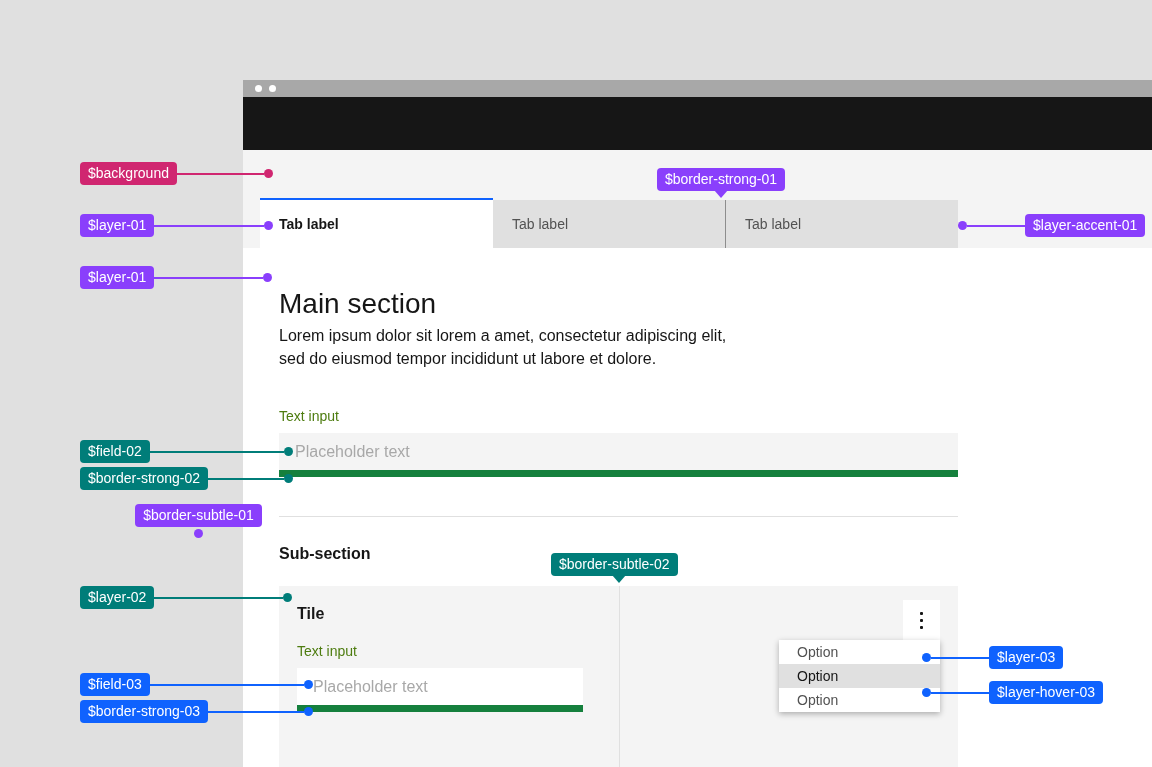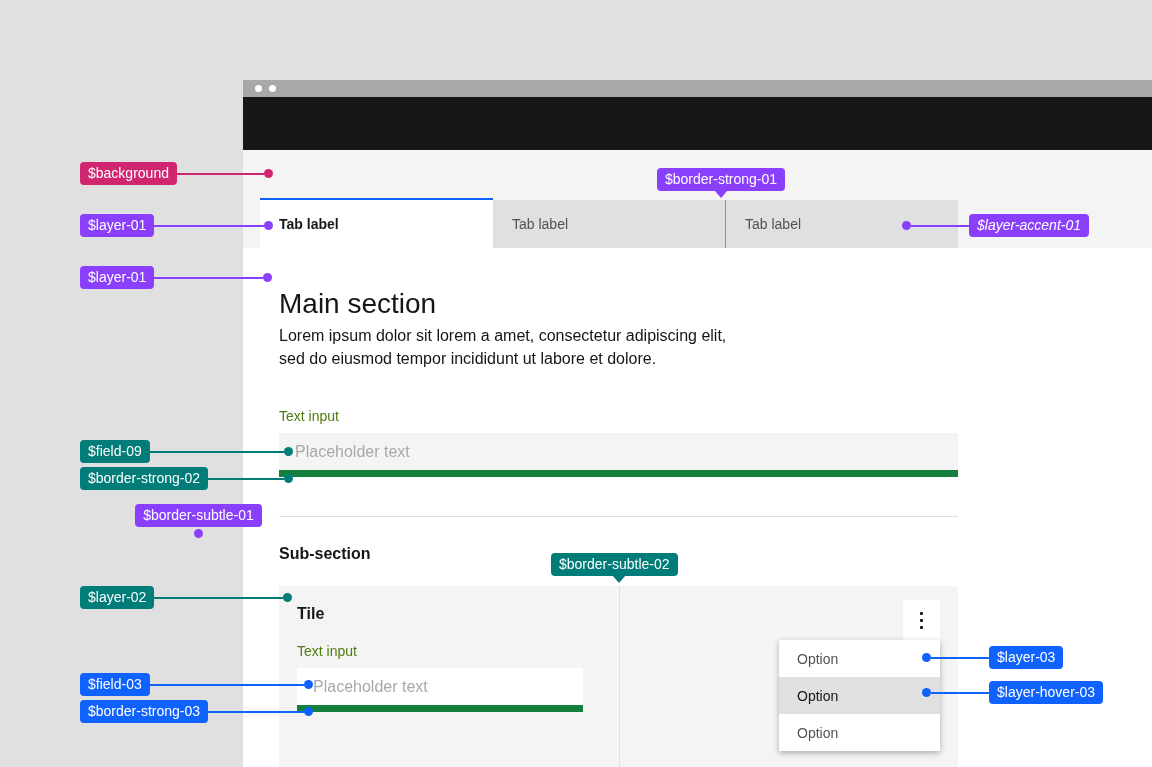--- a/index.html
+++ b/index.html
@@ -43,21 +43,21 @@
   .tile-title { position:absolute; left:18px; top:19px; font-size:16px; font-weight:700; }
   .label-2 { left:18px; top:57px; }
   .field-2 { left:18px; top:82px; width:286px; height:44px; background:#ffffff; }
 
   .overflow-btn { position:absolute; left:624px; top:14px; width:37px; height:40px; background:#ffffff;
     display:flex; flex-direction:column; align-items:center; justify-content:center; gap:4px; cursor:pointer; }
   .kebab-dot { width:3px; height:3px; background:#161616; border-radius:1px; }
 
   .menu { position:absolute; left:500px; top:54px; width:161px; background:#ffffff;
     box-shadow:0 2px 6px rgba(0,0,0,0.3); }
-  .menu-item { height:37px; display:flex; align-items:center; padding-left:18px; font-size:14px; color:#525252; background:#ffffff; cursor:pointer; }
+  .menu-item { height:24px; display:flex; align-items:center; padding-left:18px; font-size:14px; color:#525252; background:#ffffff; cursor:pointer; }
   .menu-item.hover { background:#e0e0e0; color:#161616; }
 
   
   .annotation { position:absolute; display:flex; align-items:center; pointer-events:none; }
   .token-label { display:inline-block; color:#ffffff; font-size:14px; line-height:17px; padding:3px 8px 3px; border-radius:4px; white-space:nowrap; }
   .conn-line { height:2px; flex:1 0 auto; }
   .conn-dot { width:9px; height:9px; border-radius:50%; flex:0 0 auto; }
   .caret-wrap { position:absolute; pointer-events:none; }
   .caret { position:absolute; top:22px; width:0; height:0; border-left:7px solid transparent; border-right:7px solid transparent; border-top:8px solid; }
 </style>
@@ -127,21 +127,21 @@
       <div class="token-label" style="background: rgb(138, 63, 252);">$layer-01</div>
       <div class="conn-line" style="background: rgb(138, 63, 252);"></div>
       <div class="conn-dot" style="background: rgb(138, 63, 252);"></div>
     </div>
     <div class="annotation" style="top: 266px; left: 80px; width: 192px;">
       <div class="token-label" style="background: rgb(138, 63, 252);">$layer-01</div>
       <div class="conn-line" style="background: rgb(138, 63, 252);"></div>
       <div class="conn-dot" style="background: rgb(138, 63, 252);"></div>
     </div>
     <div class="annotation" style="top: 440px; left: 80px; width: 213px;">
-      <div class="token-label" style="background: rgb(0, 125, 121);">$field-09</div>
+      <div class="token-label" style="background: rgb(0, 125, 121);">$field-02</div>
       <div class="conn-line" style="background: rgb(0, 125, 121);"></div>
       <div class="conn-dot" style="background: rgb(0, 125, 121);"></div>
     </div>
     <div class="annotation" style="top: 467px; left: 80px; width: 213px;">
       <div class="token-label" style="background: rgb(0, 125, 121);">$border-strong-02</div>
       <div class="conn-line" style="background: rgb(0, 125, 121);"></div>
       <div class="conn-dot" style="background: rgb(0, 125, 121);"></div>
     </div>
     <div class="annotation" style="top: 504px; left: 92px; width: 213px; flex-direction: column;">
       <div class="token-label" style="background: rgb(138, 63, 252);">$border-subtle-01</div>
@@ -158,21 +158,21 @@
       <div class="conn-line" style="background: rgb(15, 98, 254);"></div>
       <div class="conn-dot" style="background: rgb(15, 98, 254);"></div>
     </div>
     <div class="annotation" style="top: 700px; left: 80px; width: 233px;">
       <div class="token-label" style="background: rgb(15, 98, 254);">$border-strong-03</div>
       <div class="conn-line" style="background: rgb(15, 98, 254);"></div>
       <div class="conn-dot" style="background: rgb(15, 98, 254);"></div>
     </div>
     <div class="caret-wrap" style="left: 657px; top: 168px;"><div class="token-label" style="background: rgb(138, 63, 252);">$border-strong-01</div><div class="caret" style="border-top-color: rgb(138, 63, 252); left: 57px;"></div></div>
     <div class="caret-wrap" style="left: 551px; top: 553px;"><div class="token-label" style="background: rgb(0, 125, 121);">$border-subtle-02</div><div class="caret" style="border-top-color: rgb(0, 125, 121); left: 61px;"></div></div>
-    <div class="annotation" style="top: 214px; left: 902px; font-style: italic;">
+    <div class="annotation" style="top: 214px; left: 958px;">
       <div class="conn-dot" style="background: rgb(138, 63, 252);"></div>
       <div class="conn-line" style="background: rgb(138, 63, 252); flex: 0 0 auto; width: 58px;"></div>
       <div class="token-label" style="background: rgb(138, 63, 252);">$layer-accent-01</div>
     </div>
     <div class="annotation" style="top: 646px; left: 922px;">
       <div class="conn-dot" style="background: rgb(15, 98, 254);"></div>
       <div class="conn-line" style="background: rgb(15, 98, 254); flex: 0 0 auto; width: 58px;"></div>
       <div class="token-label" style="background: rgb(15, 98, 254);">$layer-03</div>
     </div>
     <div class="annotation" style="top: 681px; left: 922px;">

